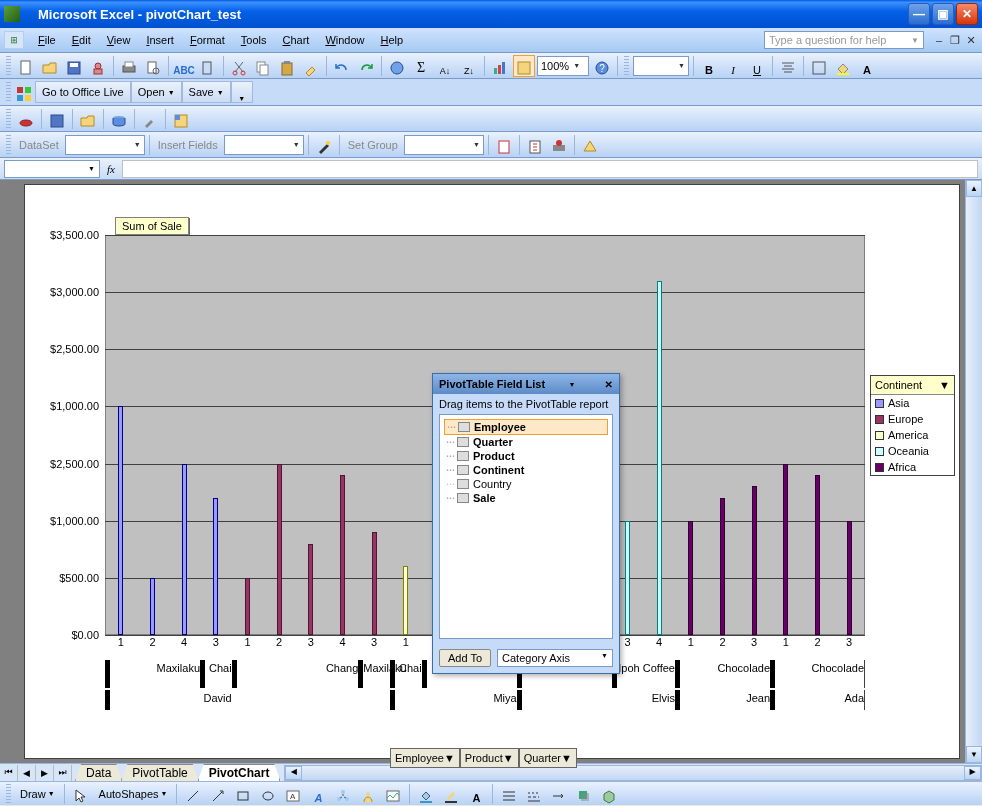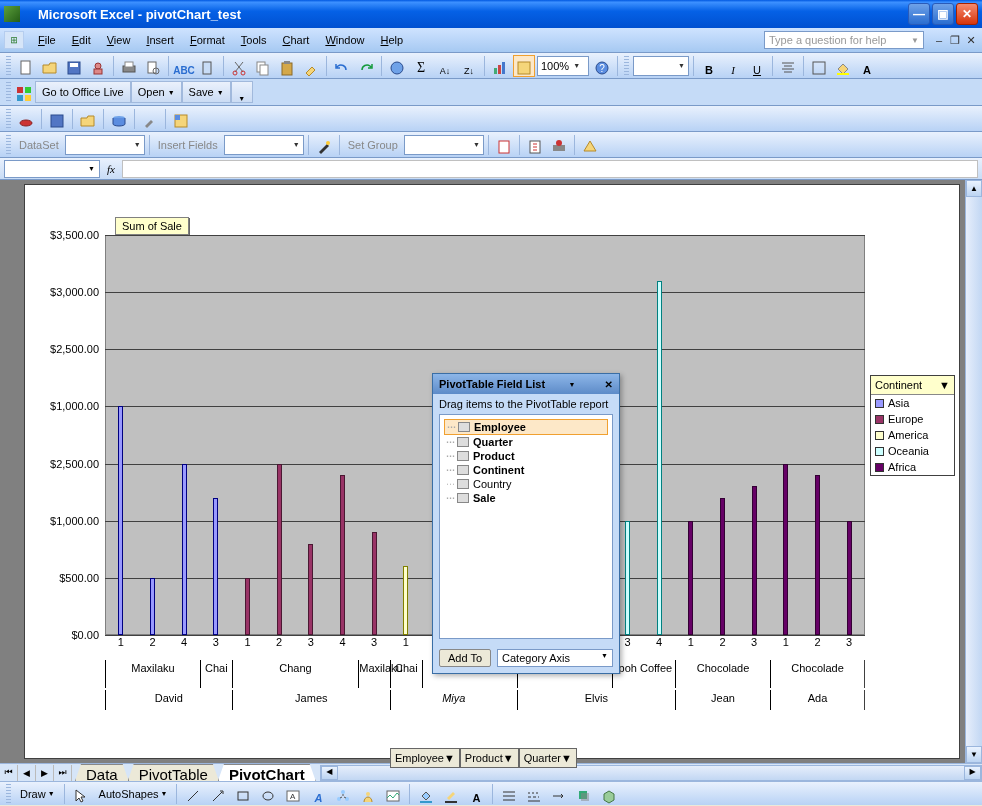--- a/index.html
+++ b/index.html
@@ -59,21 +59,21 @@
 .y-tick-label { position: absolute; right: 100%; margin-right: 6px; transform: translateY(-50%); font-size: 11px; white-space: nowrap; }
 .bar { position: absolute; bottom: 0; width: 5px; }
 .asia { background: #9999ff; border: 1px solid #000080; }
 .europe { background: #993366; border: 1px solid #4a1832; }
 .america { background: #ffffcc; border: 1px solid #808000; }
 .oceania { background: #ccffff; border: 1px solid #008080; }
 .africa { background: #660066; border: 1px solid #330033; }
 
 
 .x-axis-area { position: absolute; left: 80px; top: 451px; width: 760px; height: 100px; font-size: 11px; }
-.x-seg { position: absolute; text-align: center; border-left: 1px solid #000000; }
+.x-seg { position: absolute; text-align: right; border-left: 5px solid #000000; }
 .x-seg.last { border-right: 1px solid #404040; }
 .x-tick-row { height: 20px; display: flex; align-items: flex-start; padding-top: 4px; }
 .x-tick { position: absolute; top: 0; transform: translateX(-50%); }
 
 
 .badge { position: absolute; border: 1px solid #808080; background: #ffffcc; padding: 2px 6px; box-shadow: 1px 1px 0 #666; font-size: 11px; display:flex; align-items:center; }
 
 
 .legend { position: absolute; right: -90px; top: 140px; width: 85px; background: white; border: 1px solid #404040; font-size: 11px; }
 .legend-head { padding: 3px 4px; display: flex; align-items: center; background: #ffffcc; border-bottom: 1px solid #888;}
@@ -97,21 +97,21 @@
 .fl-item .tree { color: #aaa; font-size: 9px; margin-right: 2px; }
 .fl-item .fico { width: 12px; height: 10px; border: 1px solid #888; background: #ddd; margin-right: 4px; }
 .field-list-foot { padding: 4px 6px 6px; display: flex; gap: 6px; }
 .field-list-foot button { background: #ece9d8; border: 1px solid #888; padding: 2px 8px; font-size: 11px; border-radius: 2px; }
 .field-list-foot .combo { flex: 1; background: white; border: 1px solid #7a9ac8; padding: 2px 4px; font-size: 11px; display: flex; }
 .field-list-foot .combo .dd { margin-left: auto; font-size: 7px;}
 
 
 .sheet-tab-row { height: 18px; background: #d6e5f8; border-top: 1px solid #9bb6dd; display: flex; align-items: center; }
 .sheet-nav { width: 18px; height: 16px; display: flex; align-items: center; justify-content: center; font-size: 9px; border-right: 1px solid #bbb; }
-.sheet-tab { padding: 1px 10px 0; height: 17px; border: 1px solid #888; border-bottom: none; background: #ece9d8; font-size: 15px; margin-left: -1px; clip-path: polygon(6px 0, calc(100% - 6px) 0, 100% 100%, 0 100%); }
+.sheet-tab { padding: 1px 10px 0; height: 17px; border: 1px solid #888; border-bottom: none; background: #ece9d8; font-size: 12px; margin-left: -1px; clip-path: polygon(6px 0, calc(100% - 6px) 0, 100% 100%, 0 100%); }
 .sheet-tab.active { background: white; font-weight: bold; }
 .hscroll { flex: 1; height: 16px; margin-left: 4px; background: linear-gradient(to bottom,#e6eefb,#c2d7f3); border: 1px solid #9bb6dd; display:flex; }
 .hscroll .sbtn { width: 17px; text-align:center; font-size:8px; border:1px solid #9bb6dd; background:linear-gradient(to bottom,#eaf3ff,#bcd4f2);}
 
 
 .draw-row { height: 24px; background: linear-gradient(to bottom,#e9f1fd,#b8d2f5); display: flex; align-items: center; padding: 0 4px; gap: 3px; border-top: 1px solid #9bb6dd; }
 .draw-row .btn-text { padding: 2px 4px; font-size: 11px; display:flex; align-items:center; }
 
 
 .ico { width: 16px; height: 16px; }
@@ -541,22 +541,21 @@
             <div class="x-seg" style="left: 253.333px; width: 31.6667px; top: 0px; height: 28px; padding-top: 2px;">Maxilaku</div>
             <div class="x-seg" style="left: 285px; width: 31.6667px; top: 0px; height: 28px; padding-top: 2px;">Chai</div>
             <div class="x-seg" style="left: 316.667px; width: 95px; top: 0px; height: 28px; padding-top: 2px;">Geitost</div>
             <div class="x-seg" style="left: 411.667px; width: 95px; top: 0px; height: 28px; padding-top: 2px;">Ikuru</div>
             <div class="x-seg" style="left: 506.667px; width: 63.3333px; top: 0px; height: 28px; padding-top: 2px;">Ipoh Coffee</div>
             <div class="x-seg" style="left: 570px; width: 95px; top: 0px; height: 28px; padding-top: 2px;">Chocolade</div>
             <div class="x-seg last" style="left: 665px; width: 95px; top: 0px; height: 28px; padding-top: 2px;">Chocolade</div>
           </div>
         <div id="x-employees" style="position:absolute;top:54px;left:0;right:0;height:20px;">
             <div class="x-seg" style="left: 0px; width: 126.667px; top: 0px; height: 20px; padding-top: 2px;">David</div>
-            <div class="x-seg" style="left: 126.667px; width: 158.333px; top: 0px; height: 20px; padding-top: 2px;">James</div>
-            <div class="x-seg" style="left: 285px; width: 126.667px; top: 0px; height: 20px; padding-top: 2px; font-style: italic;">Miya</div>
+            <div class="x-seg" style="left: 285px; width: 126.667px; top: 0px; height: 20px; padding-top: 2px;">Miya</div>
             <div class="x-seg" style="left: 411.667px; width: 158.333px; top: 0px; height: 20px; padding-top: 2px;">Elvis</div>
             <div class="x-seg" style="left: 570px; width: 95px; top: 0px; height: 20px; padding-top: 2px;">Jean</div>
             <div class="x-seg last" style="left: 665px; width: 95px; top: 0px; height: 20px; padding-top: 2px;">Ada</div>
           </div>
       </div>
 
       <div class="drop-fields" id="drop-fields">
           <div class="field">Employee<span class="dd-sq">▼</span></div>
           <div class="field">Product<span class="dd-sq">▼</span></div>
           <div class="field">Quarter<span class="dd-sq">▼</span></div>

